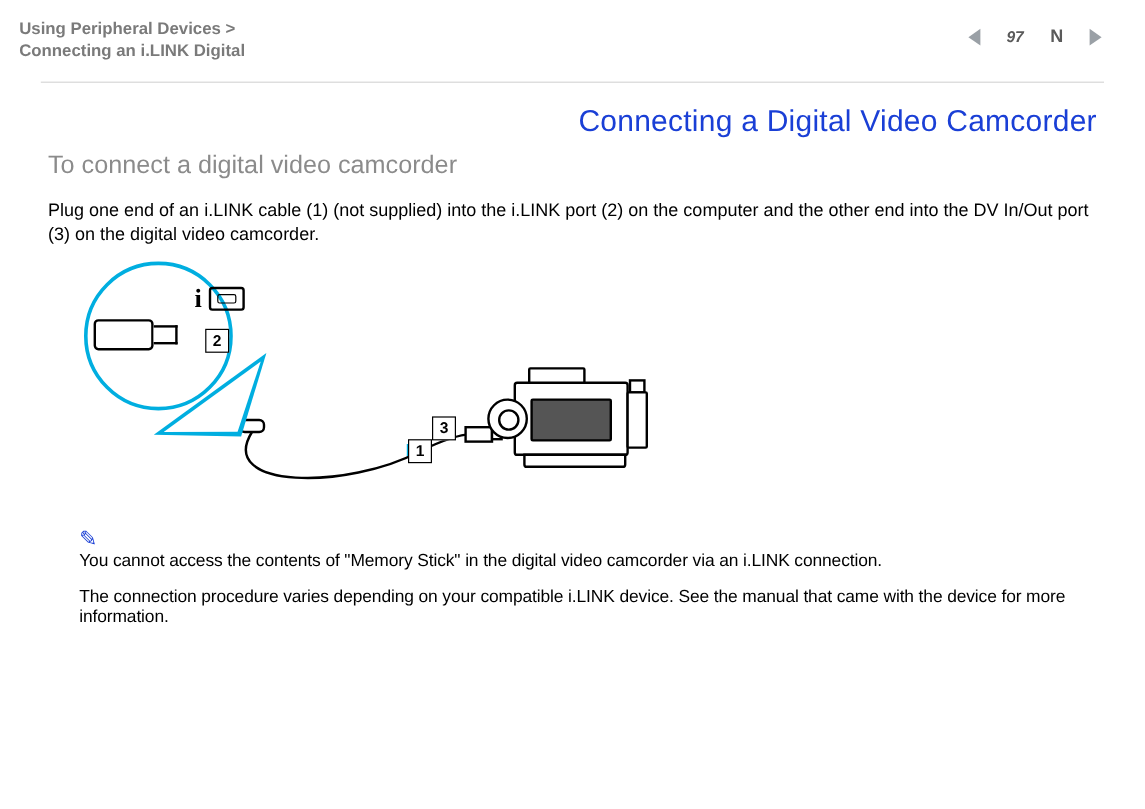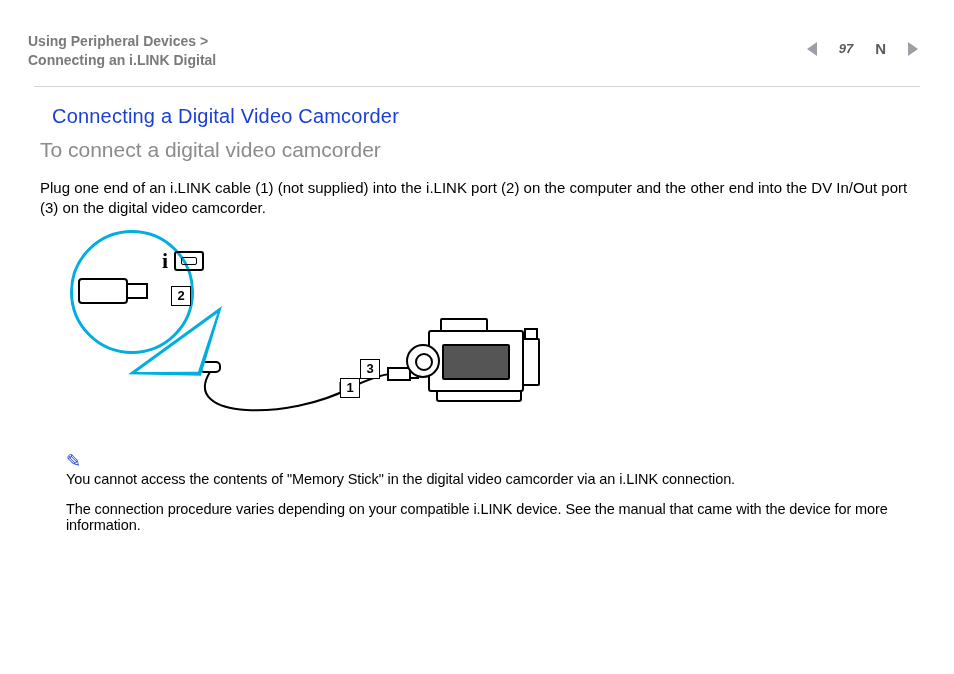--- a/index.html
+++ b/index.html
@@ -10,22 +10,21 @@
     background: #ffffff;
     font-family: Arial, Helvetica, sans-serif;
     color: #000;
     position: relative;
     overflow: hidden;
   }
 
   
   .header-block {
     position: relative;
-    padding: 14px 40px 10px 28px;
-    margin-top: 18px;
+    padding: 14px 40px 10px 16px;
   }
   .breadcrumb {
     font-size: 14px;
     font-weight: 700;
     color: #7a7a7a;
     line-height: 1.35;
   }
   .pager {
     position: absolute;
     right: 36px;
@@ -45,24 +44,25 @@
     height: 1px;
     background: #d6d6d6;
   }
 
   
   .content {
     padding: 18px 40px 0 40px;
   }
   .h1 {
     color: #1a3fd6;
-    font-size: 20px;
+    font-size: 25px;
     font-weight: 400;
     margin: 0 0 10px 12px;
     letter-spacing: .2px;
+    text-align: right;
   }
   .h2 {
     color: #8b8b8b;
     font-size: 21px;
     font-weight: 400;
     margin: 0 0 10px 0;
   }
   .body-text {
     font-size: 15px;
     line-height: 1.35;

